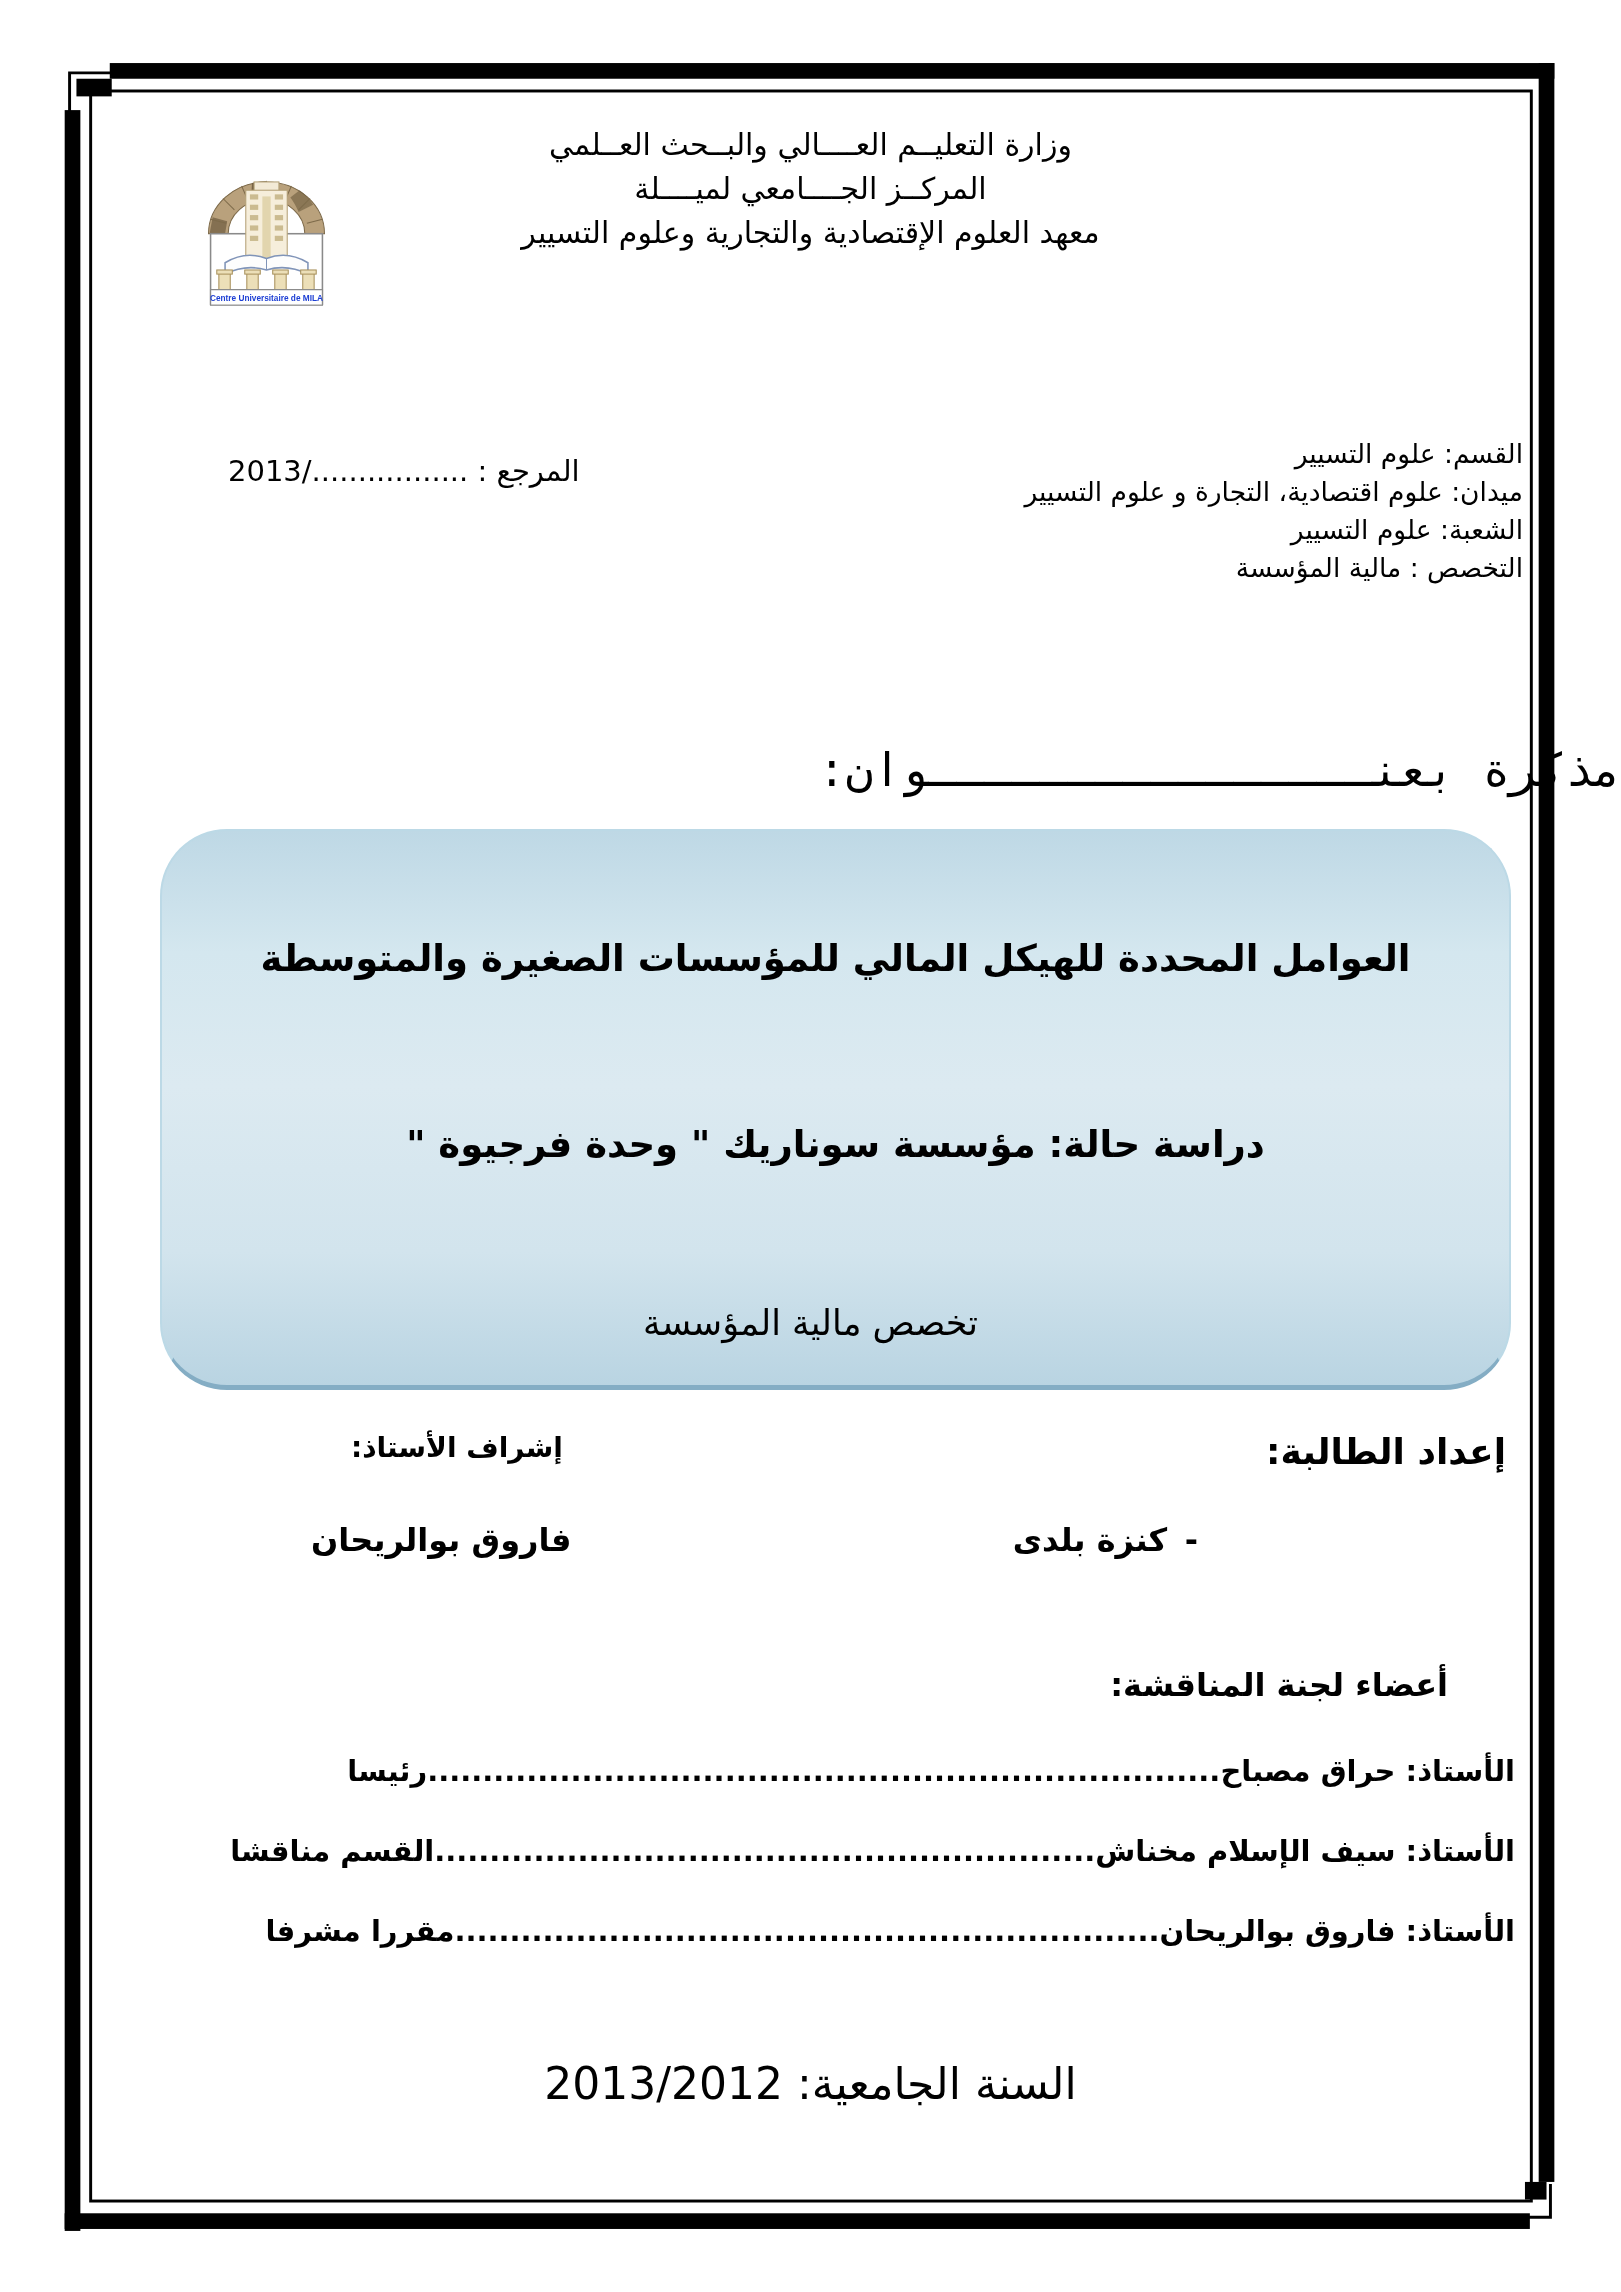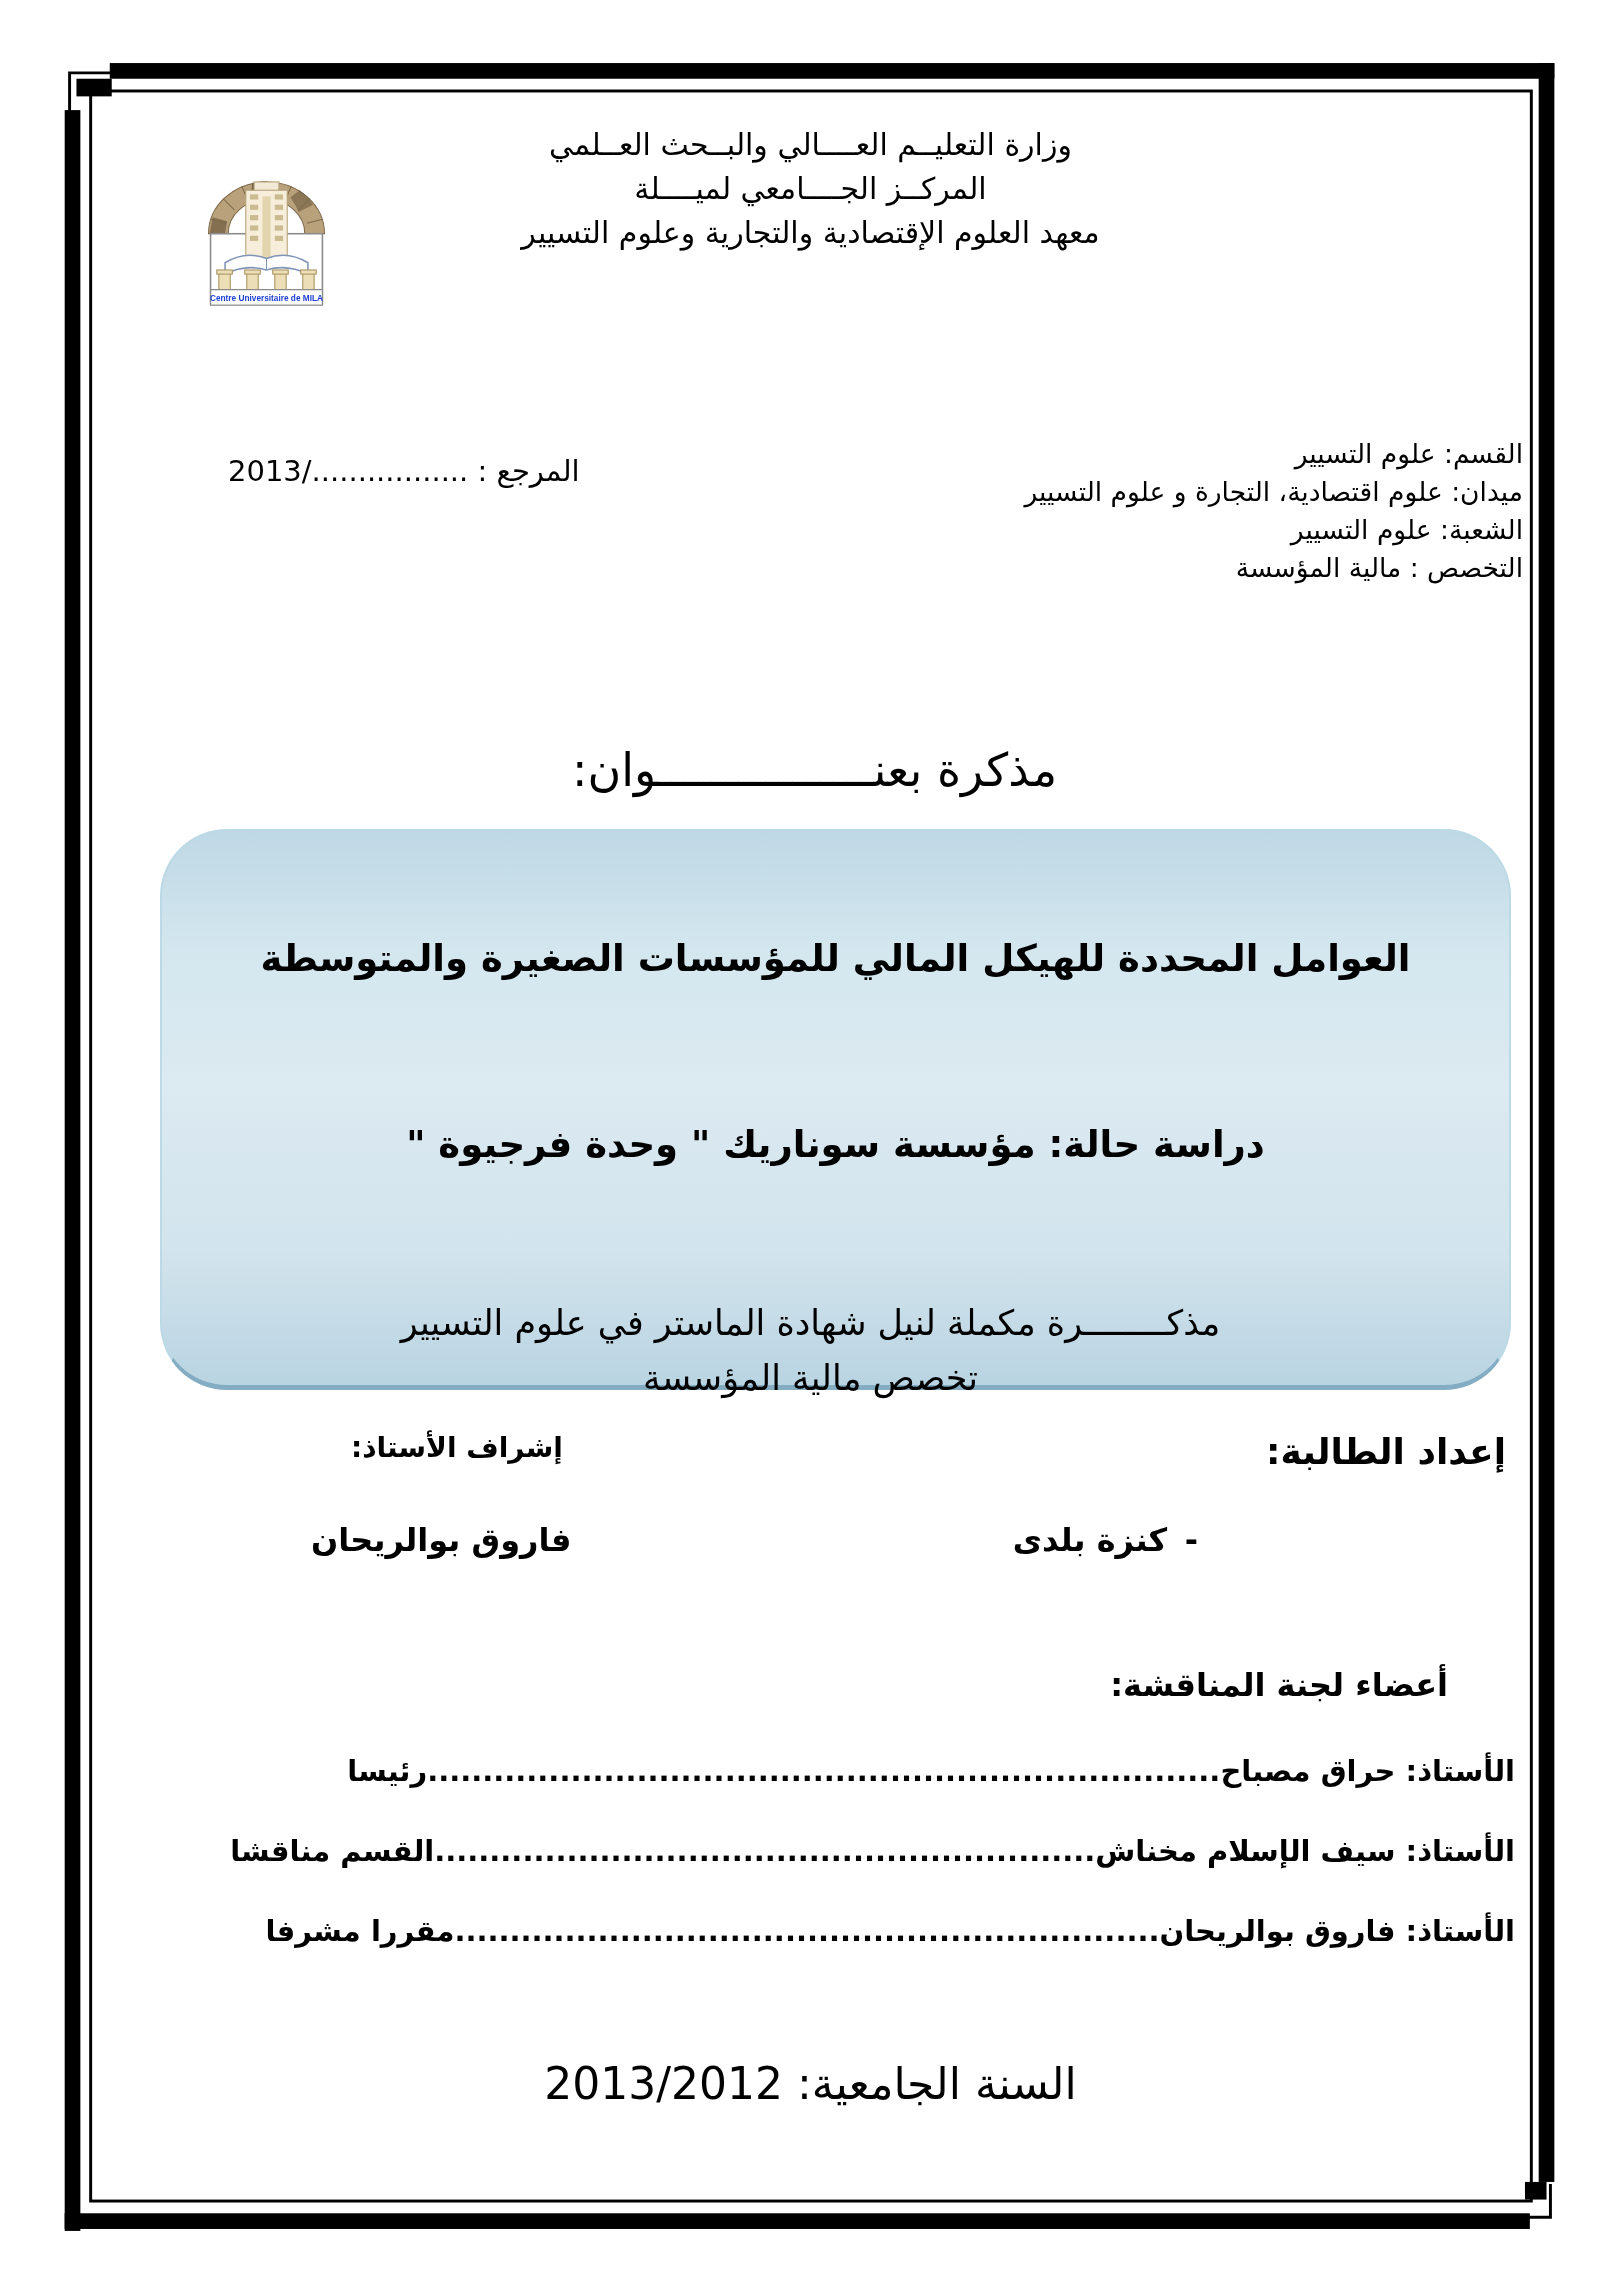--- a/index.html
+++ b/index.html
@@ -19,22 +19,22 @@
 
   .info-block {
     position:absolute; right:98px; top:435px; text-align:right;
     direction:rtl; font-size:26.5px; line-height:38px;
   }
   .reference {
     position:absolute; left:228px; top:454px; direction:rtl; font-size:29px;
   }
 
   .memo-heading {
-    position:absolute; left:8px; right:0; top:743px; text-align:center;
-    direction:rtl; font-size:46px;
+    position:absolute; left:8px; right:0; top:743px; text-align:right;
+    direction:rtl; font-size:46px;font-family:Liberation Mono, monospace;
   }
 
   .title-box {
     position:absolute; left:160px; top:829px; width:1351px; height:561px;
     border-radius:67px;
     background:linear-gradient(180deg,#bed8e5 0%, #d4e7ef 22%, #dceaf1 46%, #d2e4ed 76%, #b9d4e2 100%);
     border:2px solid #bcd9e6;
     border-bottom:5.9px solid #84adc4;
   }
   .thesis-title {
@@ -169,21 +169,20 @@
   <div class="reference">المرجع : ................./2013</div>
 
   <div class="memo-heading">مذكرة بعنــــــــــــــــوان:</div>
 
   <div class="title-box">
     <div class="thesis-title">العوامل المحددة للهيكل المالي للمؤسسات الصغيرة والمتوسطة</div>
     <div class="case-study">دراسة حالة: مؤسسة سوناريك  " وحدة فرجيوة "</div>
   </div>
 
   <div class="degree">
-    <div>مذكــــــــرة مكملة لنيل شهادة الماستر في علوم التسيير</div>
     <div>تخصص  مالية المؤسسة</div>
   </div>
 
   <div class="student-label">إعداد الطالبة:</div>
   <div class="supervisor-label">إشراف الأستاذ:</div>
   <div class="student-name">
     <span class="bullet">-</span><span>كنزة بلدى</span>
   </div>
   <div class="supervisor-name">فاروق بوالريحان</div>
 

